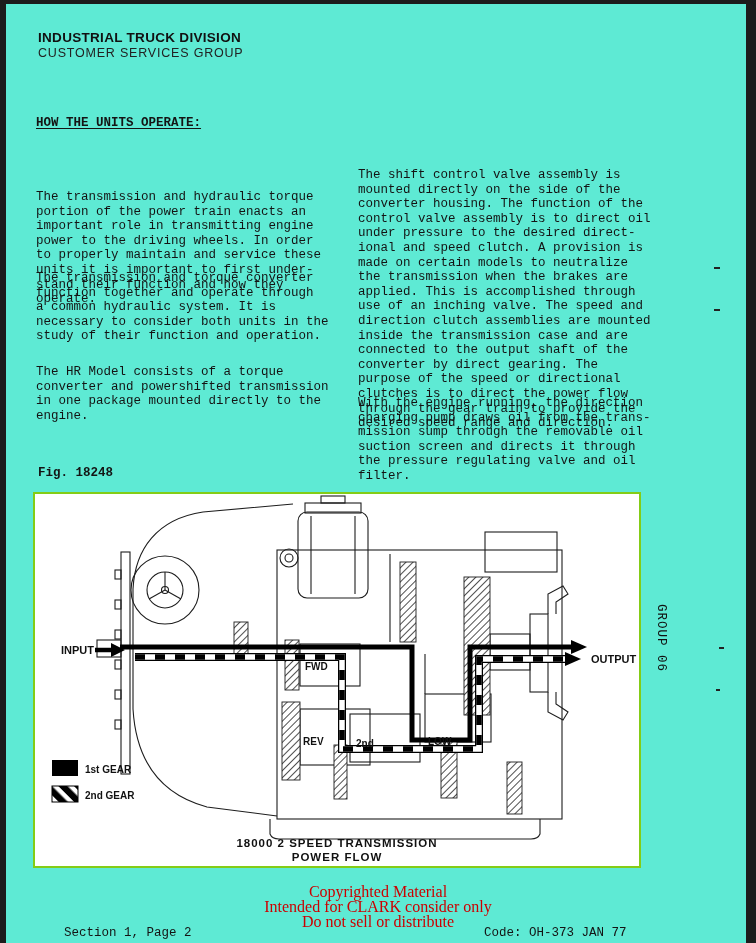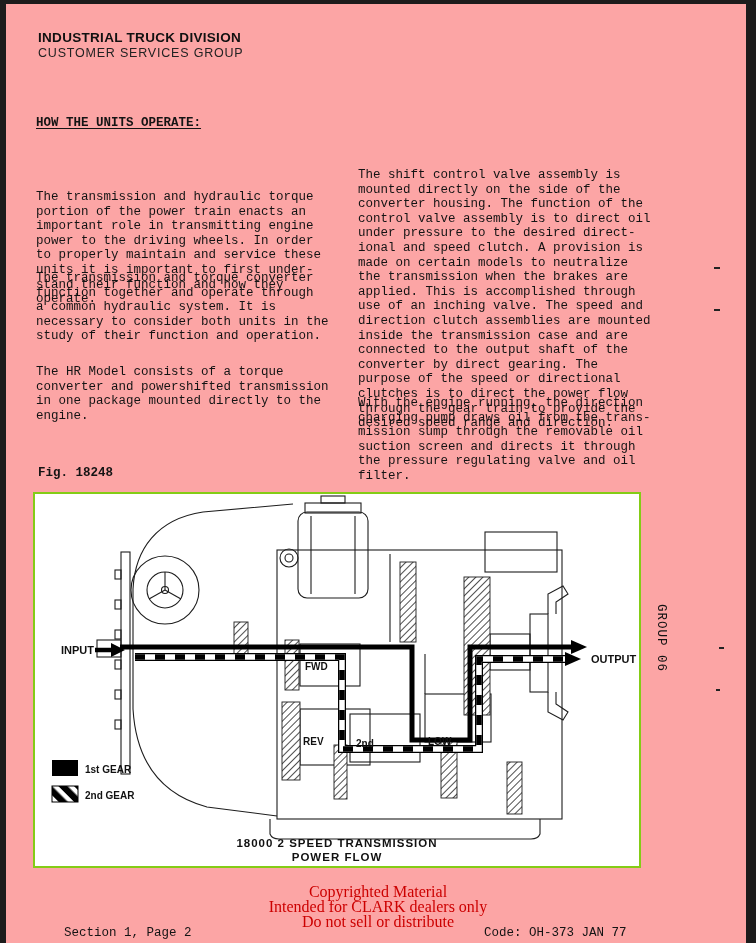--- a/index.html
+++ b/index.html
@@ -1,18 +1,18 @@
 <!DOCTYPE html>
 <html><head>
 <meta charset="utf-8">
 <style>
   * { margin:0; padding:0; box-sizing:border-box; }
   html,body { background:#e8e8e8; }
   .page {
-    position:relative; width:756px; height:943px; background:#fca5a5;
+    position:relative; width:756px; height:943px; background:#5eead4;
     overflow:hidden; font-family:"Liberation Sans", sans-serif; color:#111;
   }
   .edge { position:absolute; background:#1c1c1c; }
   .edge-top { left:0; top:0; width:756px; height:4px; }
   .edge-left { left:0; top:0; width:6px; height:943px; }
   .edge-right { left:746px; top:0; width:10px; height:943px; }
 
   .hdr1 { position:absolute; left:38px; top:30px; font-size:13.5px; font-weight:bold; letter-spacing:.3px; }
   .hdr2 { position:absolute; left:38px; top:46px; font-size:12.5px; letter-spacing:.8px; color:#222; }
 
@@ -201,19 +201,19 @@
 
   <div class="group-label">GROUP 06</div>
 
   <div class="tick" style="left:714px;top:267px;width:6px;height:2px;"></div>
   <div class="tick" style="left:714px;top:309px;width:6px;height:2px;"></div>
   <div class="tick" style="left:719px;top:647px;width:5px;height:2px;"></div>
   <div class="tick" style="left:716px;top:689px;width:4px;height:2px;"></div>
 
   <div class="notice" style="color: rgb(204, 0, 0);">
     <div>Copyrighted Material</div>
-    <div>Intended for CLARK dealers only</div>
+    <div>Intended for CLARK consider only</div>
     <div>Do not sell or distribute</div>
   </div>
 
   <div class="mono footer-section">Section 1, Page 2</div>
   <div class="mono footer-code">Code: OH-373  JAN 77</div>
 </div>
 
 </body></html>

